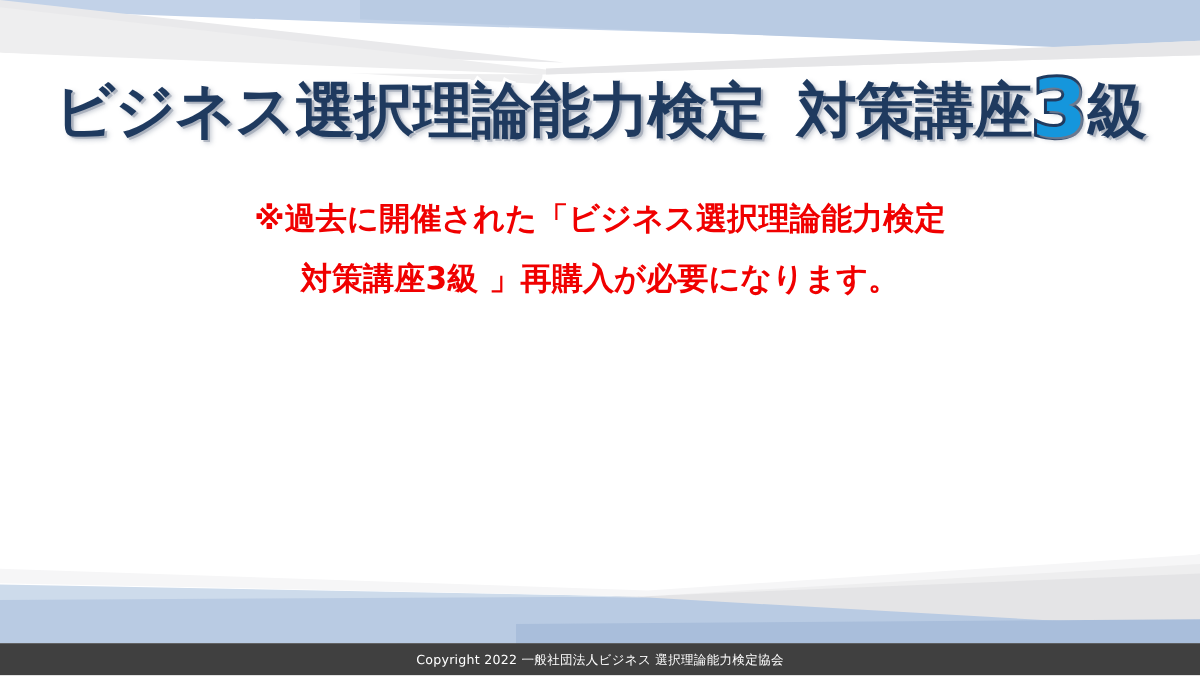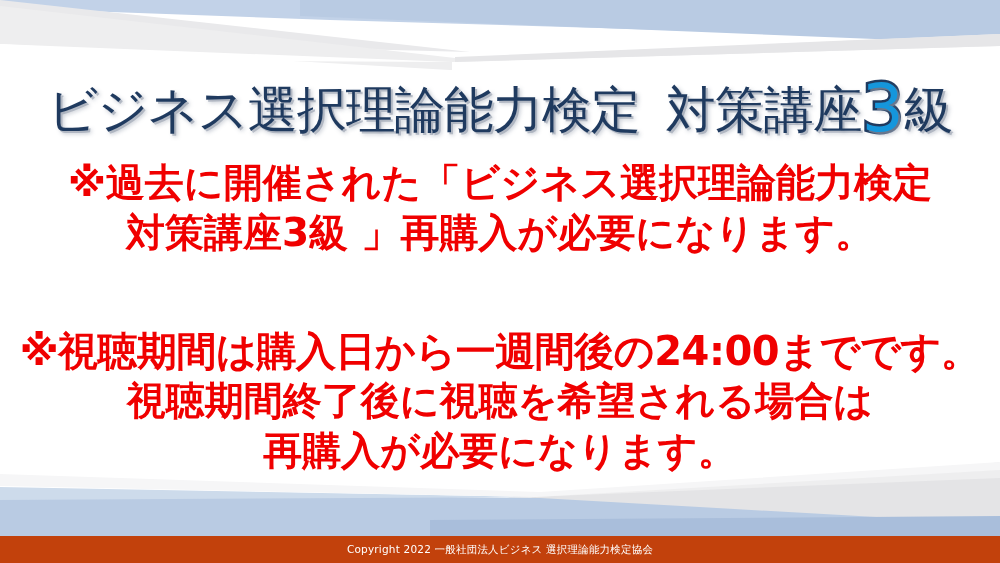--- a/index.html
+++ b/index.html
@@ -36,29 +36,28 @@
     top: 58px;
     width: 1000px;
     text-align: center;
     line-height: 1;
     white-space: nowrap;
   }
   .title {
     display: inline-block;
     font-family: "DejaVu Sans", "Liberation Sans", sans-serif;
     font-size: 50px;
-    font-weight: 400;
+    font-weight: 700;
     letter-spacing: -1px;
     color: #1f3a5f;
     -webkit-text-stroke: 5px #ffffff;
     paint-order: stroke fill;
     text-shadow:
        2px 2px 0 rgba(140,150,165,0.55),
        3px 3px 4px rgba(120,130,150,0.45);
-    margin-top: 18px;
   }
   .title .grade-num {
     font-size: 66px;
     color: #1596dc;
     -webkit-text-stroke: 5px #1f3a5f;
     paint-order: stroke fill;
     vertical-align: -4px;
     letter-spacing: 0;
   }
   .title .gap {
@@ -74,21 +73,21 @@
     text-align: center;
     white-space: nowrap;
     font-family: "DejaVu Sans", "Liberation Sans", sans-serif;
     font-weight: 700;
     color: #f00000;
     -webkit-text-stroke: 1.5px #ffffff;
     paint-order: stroke fill;
   }
   .para-1 {
     top: 158px;
-    font-size: 39px;
+    font-size: 26px;
     line-height: 50px;
   }
   .para-2 {
     top: 326px;
     font-size: 39px;
     line-height: 50px;
   }
   .body-block .line {
     display: block;
   }
@@ -97,21 +96,21 @@
     letter-spacing: -0.5px;
   }
 
   
   .footer-bar {
     position: absolute;
     left: 0;
     bottom: 0;
     width: 1000px;
     height: 27px;
-    background: #c2410c;
+    background: #404040;
     display: flex;
     align-items: center;
     justify-content: center;
   }
   .footer-text {
     font-family: "DejaVu Sans", "Liberation Sans", sans-serif;
     font-size: 10.5px;
     font-weight: 400;
     color: #ffffff;
     letter-spacing: 0.2px;
@@ -148,23 +147,18 @@
 
   <div class="title-wrap">
     <span class="title"><span>ビジネス選択理論能力検定</span><span class="gap"></span><span>対策講座</span><span class="grade-num">3</span><span>級</span></span>
   </div>
 
   <div class="body-block para-1">
     <span class="line line-1">※過去に開催された「ビジネス選択理論能力検定</span>
     <span class="line line-2">対策講座3級 」再購入が必要になります。</span>
   </div>
 
-  <div class="body-block para-2">
-    <span class="line line-1">※視聴期間は購入日から一週間後の24:00までです。</span>
-    <span class="line line-2">視聴期間終了後に視聴を希望される場合は</span>
-    <span class="line line-3">再購入が必要になります。</span>
-  </div>
 
   <div class="footer-bar">
     <span class="footer-text">Copyright 2022 一般社団法人ビジネス 選択理論能力検定協会</span>
   </div>
 
 </div>
 
 </body></html>

